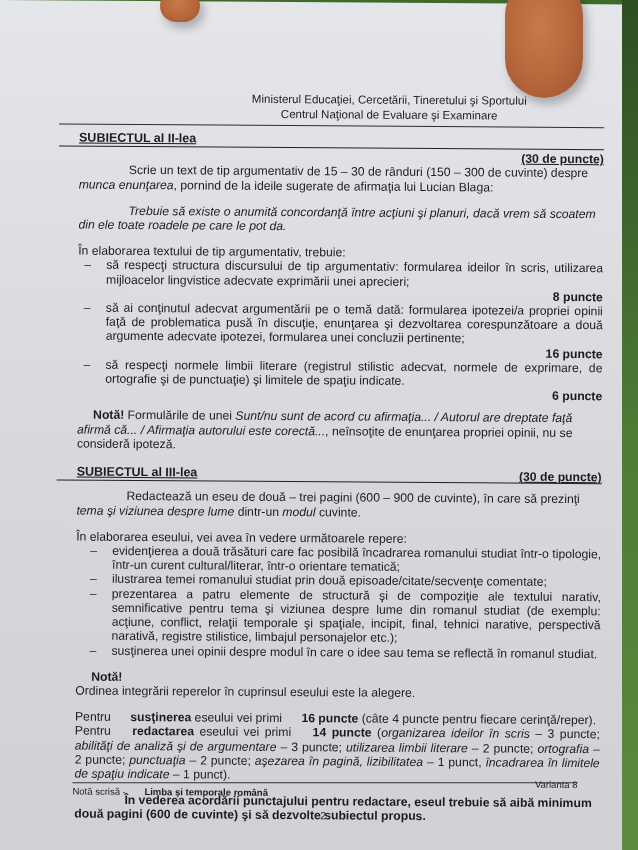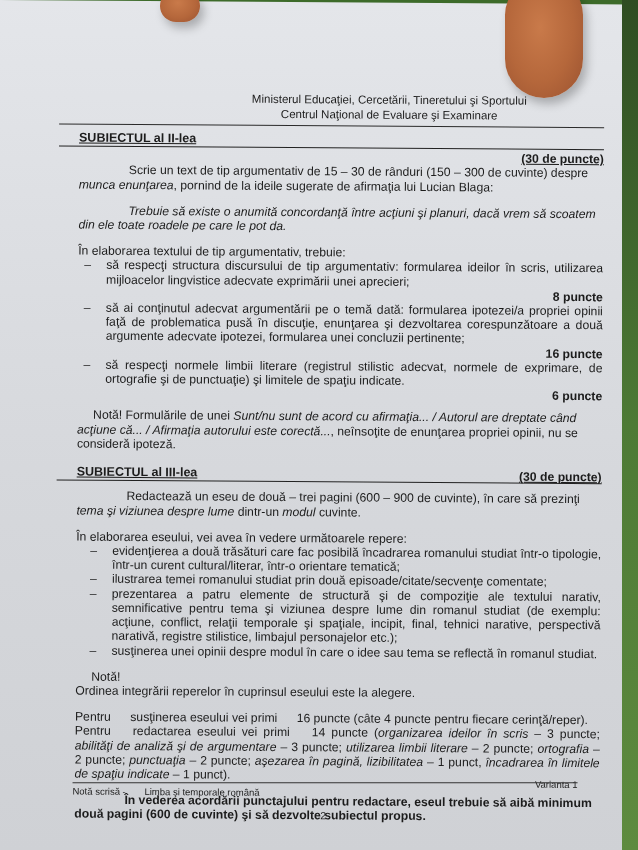--- a/index.html
+++ b/index.html
@@ -19,21 +19,21 @@
   .points-right{text-align:right;font-weight:bold;text-decoration:underline;font-size:12.2px;margin-top:2px;}
   p{margin:0;}
   .indent{text-indent:50px;}
   .gap{height:12px;}
   .gap-s{height:8px;}
   ul.req{list-style:none;padding:0;margin:0 0 0 6px;}
   ul.req li{position:relative;padding-left:22px;text-align:justify;}
   ul.req li::before{content:"–";position:absolute;left:0;top:0;}
   .pts{display:block;text-align:right;font-weight:bold;}
   i{font-style:italic;}
-  b{font-weight:normal;padding-left:16px;}
+  b{font-weight:bold;padding-left:16px;}
   .footer{position:absolute;left:78px;top:780px;width:505px;font-size:9.5px;}
   .footer-rule{border-top:1px solid #333;width:505px;transform:rotate(-0.4deg);margin-bottom:4px;}
   .footer-row{display:flex;justify-content:space-between;}
   .page-num{position:absolute;left:326px;top:807px;font-size:10.5px;}
 </style>
 </head>
 <body>
 
 <div class="paper">
   <div class="content">
@@ -51,21 +51,21 @@
     <div class="gap"></div>
     <p class="indent"><i>Trebuie să existe o anumită concordanţă între acţiuni şi planuri, dacă vrem să scoatem din ele toate roadele pe care le pot da.</i></p>
     <div class="gap"></div>
     <p>În elaborarea textului de tip argumentativ, trebuie:</p>
     <ul class="req">
       <li><span>să respecţi structura discursului de tip argumentativ: formularea ideilor în scris, utilizarea mijloacelor lingvistice adecvate exprimării unei aprecieri;</span><span class="pts">8 puncte</span></li>
       <li><span>să ai conţinutul adecvat argumentării pe o temă dată: formularea ipotezei/a propriei opinii faţă de problematica pusă în discuţie, enunţarea şi dezvoltarea corespunzătoare a două argumente adecvate ipotezei, formularea unei concluzii pertinente;</span><span class="pts">16 puncte</span></li>
       <li><span>să respecţi normele limbii literare (registrul stilistic adecvat, normele de exprimare, de ortografie şi de punctuaţie) şi limitele de spaţiu indicate.</span><span class="pts">6 puncte</span></li>
     </ul>
     <div class="gap-s"></div>
-    <p><b>Notă!</b><span> Formulările de unei </span><i>Sunt/nu sunt de acord cu afirmaţia... / Autorul are dreptate când acţiune că... / Afirmaţia autorului este corectă...</i><span>, neînsoţite de enunţarea propriei opinii, nu se consideră ipoteză.</span></p>
+    <p><b>Notă!</b><span> Formulările de unei </span><i>Sunt/nu sunt de acord cu afirmaţia... / Autorul are dreptate faţă afirmă că... / Afirmaţia autorului este corectă...</i><span>, neînsoţite de enunţarea propriei opinii, nu se consideră ipoteză.</span></p>
     <div class="gap-s"></div>
 
     <div class="sub-title">SUBIECTUL al III-lea</div>
     <div class="sub-line"></div>
     <div class="points-right" style="margin-top:-14px">(30 de puncte)</div>
     <div class="gap-s"></div>
     <p class="indent"><span>Redactează un eseu de două – trei pagini (600 – 900 de cuvinte), în care să prezinţi </span><i>tema şi viziunea despre lume</i><span> dintr-un </span><i>modul</i><span> cuvinte.</span></p>
     <div class="gap"></div>
     <p>În elaborarea eseului, vei avea în vedere următoarele repere:</p>
     <ul class="req" style="margin-left:14px">
@@ -81,21 +81,21 @@
     <p><span>Pentru </span><b>susţinerea</b><span> eseului vei primi </span><b>16 puncte</b><span> (câte 4 puncte pentru fiecare cerinţă/reper).</span></p>
     <p style="text-align:justify"><span>Pentru </span><b>redactarea</b><span> eseului vei primi </span><b>14 puncte</b> (<i>organizarea ideilor în scris</i><span> – 3 puncte; </span><i>abilităţi de analiză şi de argumentare</i><span> – 3 puncte; </span><i>utilizarea limbii literare</i><span> – 2 puncte; </span><i>ortografia</i><span> – 2 puncte; </span><i>punctuaţia</i><span> – 2 puncte; </span><i>aşezarea în pagină, lizibilitatea</i><span> – 1 punct, </span><i>încadrarea în limitele de spaţiu indicate</i><span> – 1 punct).</span></p>
     <div class="gap"></div>
     <p class="indent" style="font-weight:bold">În vederea acordării punctajului pentru redactare, eseul trebuie să aibă minimum două pagini (600 de cuvinte) şi să dezvolte subiectul propus.</p>
   </div>
 
   <div class="footer">
     <div class="footer-rule"></div>
     <div class="footer-row">
       <span><span>Notă scrisă - </span><b>Limba şi temporale română</b></span>
-      <span style="margin-top:-10px">Varianta 1</span>
+      <span style="margin-top:-10px">Varianta 8</span>
     </div>
   </div>
   <div class="page-num">2</div>
 </div>
 
 <div class="green-edge"></div>
 <div class="finger finger-right"></div>
 <div class="finger finger-left"></div>
 
 </body></html>

